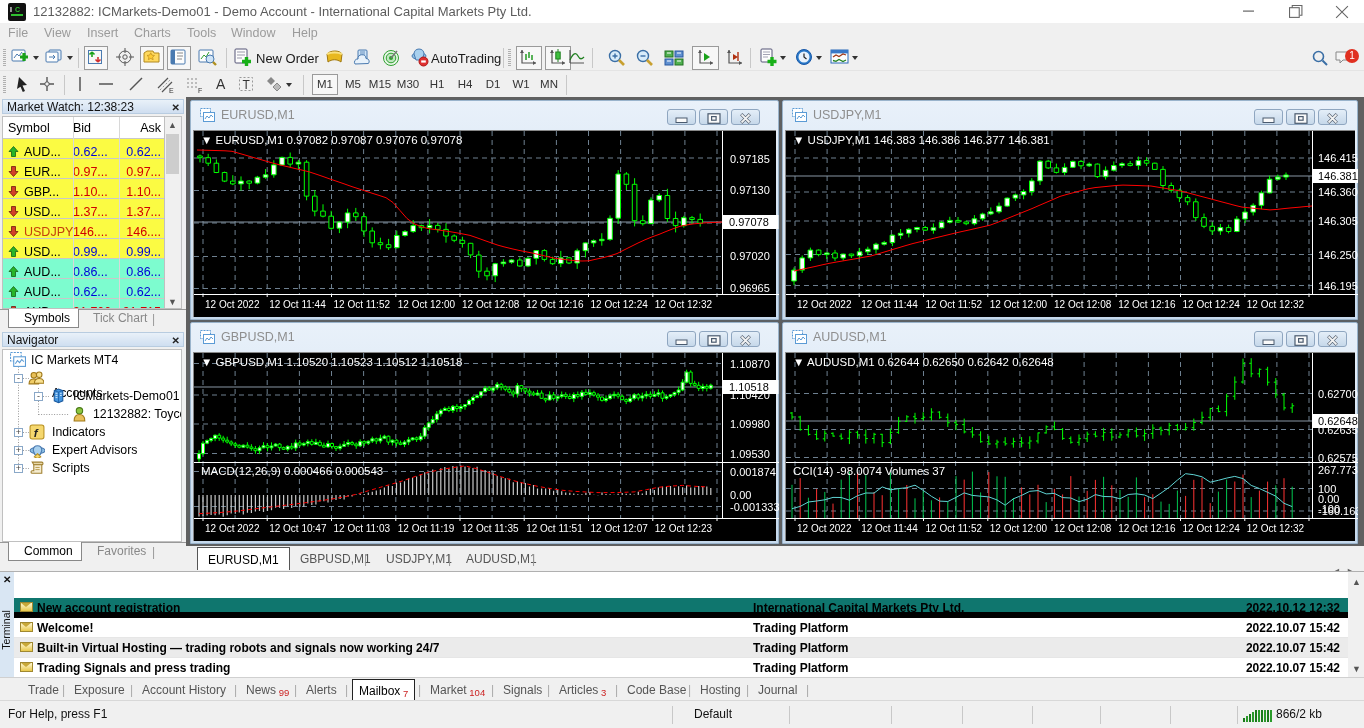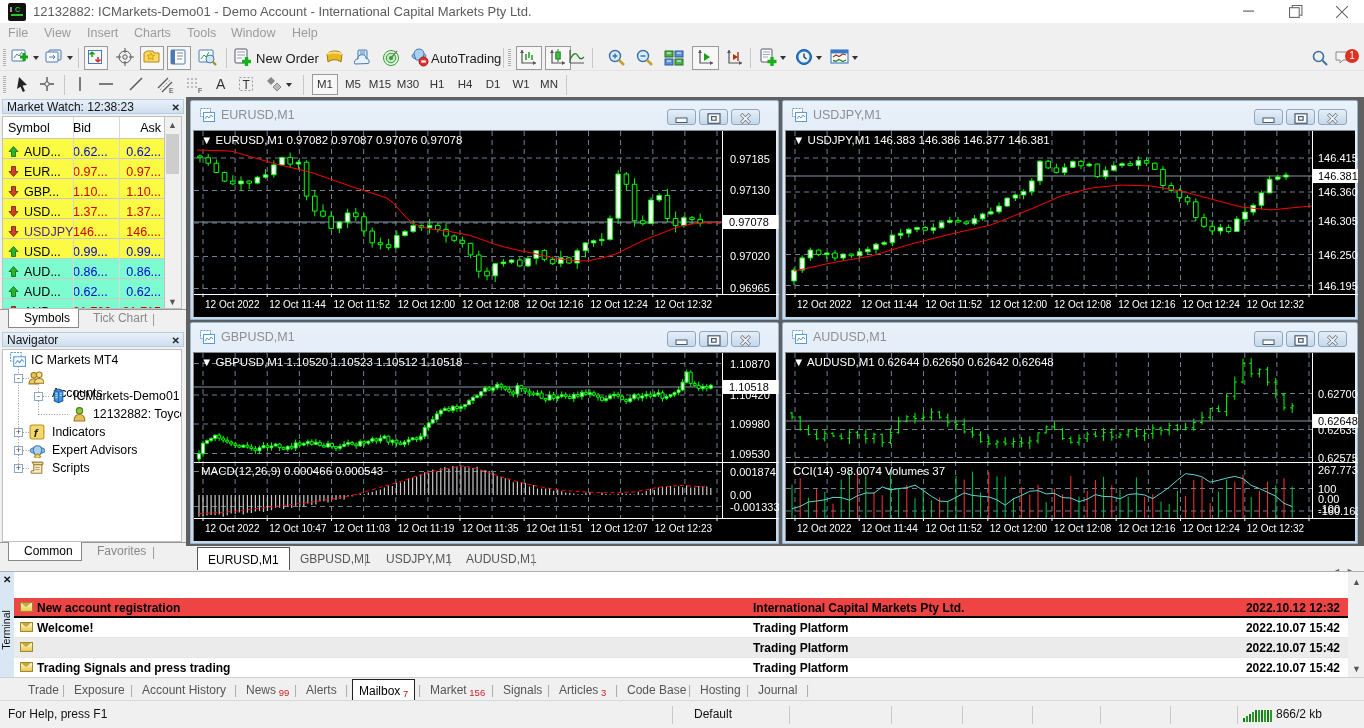--- a/index.html
+++ b/index.html
@@ -747,21 +747,21 @@
               <path d="M5.5 10.5L1 5.5h2.5v-5h4v5H10z" fill="#d04028" stroke="#701810" stroke-width="0.8"></path>
             </svg></div>
           <div class="mwcell c1" style="padding-left:21px;color:#000">USD...</div>
           <div class="mwcell c2" style="color:#d00000">1.37...</div>
           <div class="mwcell c3" style="color:#d00000;padding-right:3px">1.37...</div>
         </div>
         <div class="mwrow" style="top:102px;background:#fbfb43">
           <div class="abs" style="left:5px;top:4px"><svg width="11" height="11" viewBox="0 0 11 11">
               <path d="M5.5 10.5L1 5.5h2.5v-5h4v5H10z" fill="#d04028" stroke="#701810" stroke-width="0.8"></path>
             </svg></div>
-          <div class="mwcell c1" style="padding-left:21px;color:#4c1d95">USDJPY</div>
+          <div class="mwcell c1" style="padding-left:21px;color:#c2410c">USDJPY</div>
           <div class="mwcell c2" style="color:#d00000">146....</div>
           <div class="mwcell c3" style="color:#d00000;padding-right:3px">146....</div>
         </div>
         <div class="mwrow" style="top:122px;background:#fbfb43">
           <div class="abs" style="left:5px;top:4px"><svg width="11" height="11" viewBox="0 0 11 11">
               <path d="M5.5 0.5l4.5 5H7.5v5h-4v-5H1z" fill="#28b428" stroke="#156015" stroke-width="0.8"></path>
             </svg></div>
           <div class="mwcell c1" style="padding-left:21px;color:#000">USD...</div>
           <div class="mwcell c2" style="color:#0000d8">0.99...</div>
           <div class="mwcell c3" style="color:#0000d8;padding-right:3px">0.99...</div>
@@ -865,34 +865,35 @@
     <div class="ptab ptabsel" style="left:8px">Common</div>
     <div class="ptab" style="left:82px">Favorites</div>
     <div class="abs" style="left:152px;top:3px;color:#999">|</div>
     </div>
     </div>
     <div id="terminal">
       <div id="termstrip">
         <div class="x">✕</div>
         <div class="vt">Terminal</div>
       </div>
-      <div class="trow" style="top:26px;background:#ef4444;border-bottom:2px solid #000000">
+      <div class="trow" style="top:26px;background:#0f766e;border-bottom:6px solid #000000">
         <div class="envelope" style="left:6px"></div>
         <div class="tcell" style="left:23px">New account registration</div>
         <div class="tcell" style="left:739px">International Capital Markets Pty Ltd.</div>
         <div class="tcell" style="right:8px">2022.10.12 12:32</div>
         </div>
       <div class="trow" style="top:46px;background:#fff;border-bottom:1px solid #e6e6e6">
         <div class="envelope" style="left:6px"></div>
         <div class="tcell" style="left:23px">Welcome!</div>
         <div class="tcell" style="left:739px">Trading Platform</div>
         <div class="tcell" style="right:8px">2022.10.07 15:42</div>
         </div>
       <div class="trow" style="top:66px;background:#ebebeb;border-bottom:1px solid #e6e6e6">
         <div class="envelope" style="left:6px"></div>
+        <div class="tcell" style="left:23px">Built-in Virtual Hosting — trading robots and signals now working 24/7</div>
         <div class="tcell" style="left:739px">Trading Platform</div>
         <div class="tcell" style="right:8px">2022.10.07 15:42</div>
         </div>
       <div class="trow" style="top:86px;background:#fff;border-bottom:1px solid #e6e6e6">
         <div class="envelope" style="left:6px"></div>
         <div class="tcell" style="left:23px">Trading Signals and press trading</div>
         <div class="tcell" style="left:739px">Trading Platform</div>
         <div class="tcell" style="right:8px">2022.10.07 15:42</div>
         </div>
       <div id="termsb">
@@ -900,21 +901,21 @@
     <div class="abs" style="left:4px;top:92px;color:#555;font-size:9px">▼</div>
     </div>
     </div>
     <div id="termtabs">
       <div class="ttab" style="left:22px">Trade</div>
       <div class="ttab" style="left:68px">Exposure</div>
       <div class="ttab" style="left:136px">Account History</div>
       <div class="ttab" style="left:240px">News<span class="cnt"> 99</span></div>
       <div class="ttab" style="left:300px">Alerts</div>
       <div class="ttab ttabsel" style="left:352px">Mailbox<span class="cnt"> 7</span></div>
-      <div class="ttab" style="left:424px">Market<span class="cnt"> 156</span></div>
+      <div class="ttab" style="left:424px">Market<span class="cnt"> 104</span></div>
       <div class="ttab" style="left:497px">Signals</div>
       <div class="ttab" style="left:553px">Articles<span class="cnt"> 3</span></div>
       <div class="ttab" style="left:621px">Code Base</div>
       <div class="ttab" style="left:694px">Hosting</div>
       <div class="ttab" style="left:752px">Journal</div>
       <div class="abs" style="left:62px;top:5px;color:#aaa">|</div>
       <div class="abs" style="left:130px;top:5px;color:#aaa">|</div>
       <div class="abs" style="left:234px;top:5px;color:#aaa">|</div>
       <div class="abs" style="left:294px;top:5px;color:#aaa">|</div>
       <div class="abs" style="left:345px;top:5px;color:#aaa">|</div>

